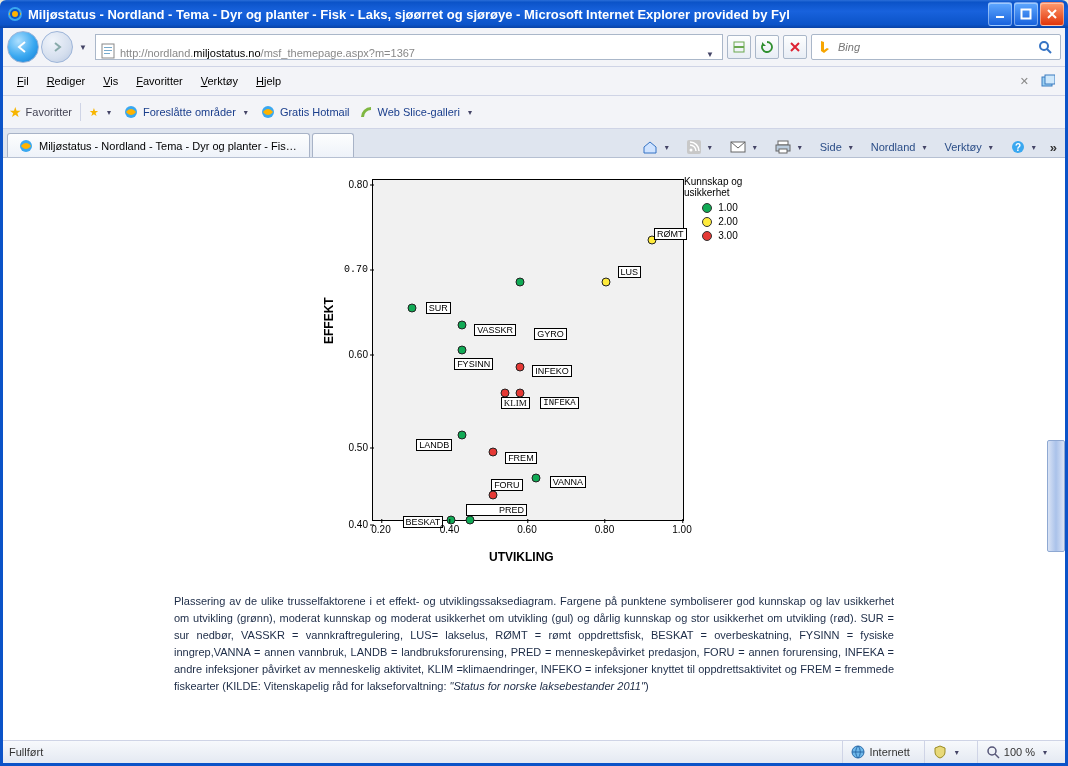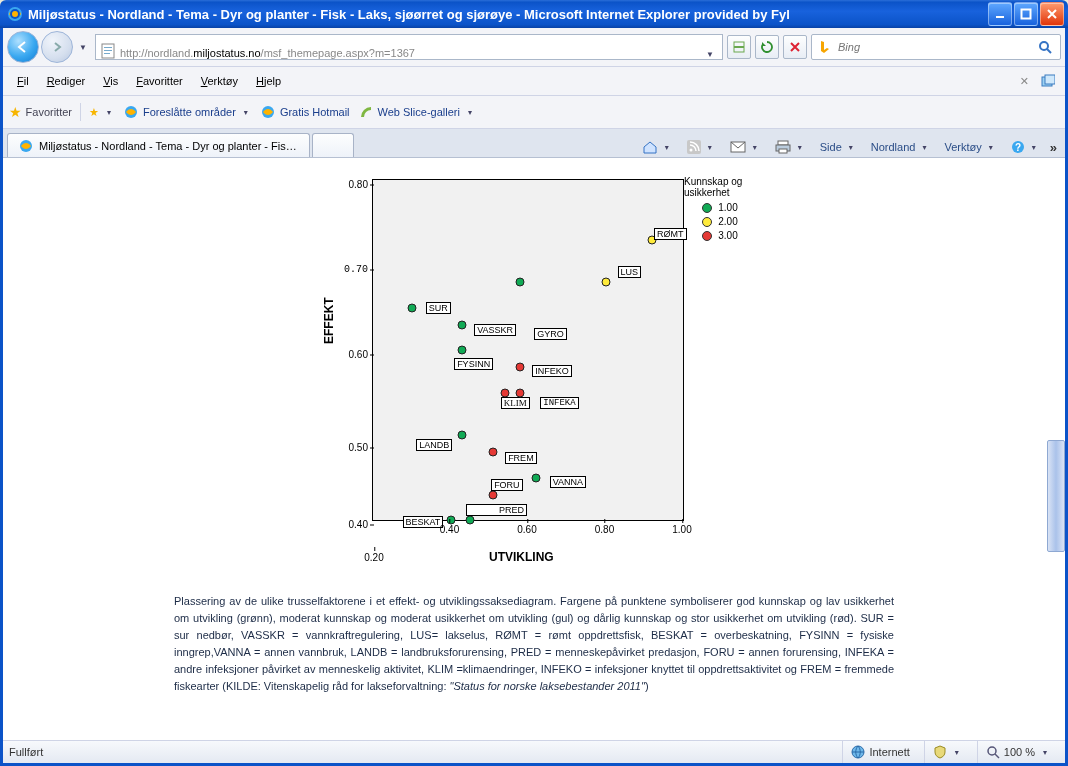--- a/index.html
+++ b/index.html
@@ -314,21 +314,21 @@
         <div class="axis-y-label">EFFEKT</div>
         <div class="axis-x-label">UTVIKLING</div>
         <div class="y-ticks" id="yticks">
             <div class="y-tick" style="top: 345px;">0.40</div>
             <div class="y-tick" style="top: 268px;">0.50</div>
             <div class="y-tick" style="top: 175px;">0.60</div>
             <div class="y-tick" style="top: 90px; font-family: Liberation Mono, monospace;">0.70</div>
             <div class="y-tick" style="top: 5px;">0.80</div>
           </div>
         <div class="x-ticks" id="xticks">
-            <div class="x-tick" style="left: 2px; margin-top: 28px;">0.20</div>
+            <div class="x-tick" style="left: 9px;">0.20</div>
             <div class="x-tick" style="left: 77.5px;">0.40</div>
             <div class="x-tick" style="left: 155px;">0.60</div>
             <div class="x-tick" style="left: 232.5px;">0.80</div>
             <div class="x-tick" style="left: 310px;">1.00</div>
           </div>
         <div class="legend">
           <div class="lg-title">Kunnskap og usikkerhet</div>
           <div id="legend-items">
               <div class="lg-row">
                 <span style="width:8px;height:8px;border-radius:50%;border:1px solid #333;background:#11aa55"></span>

